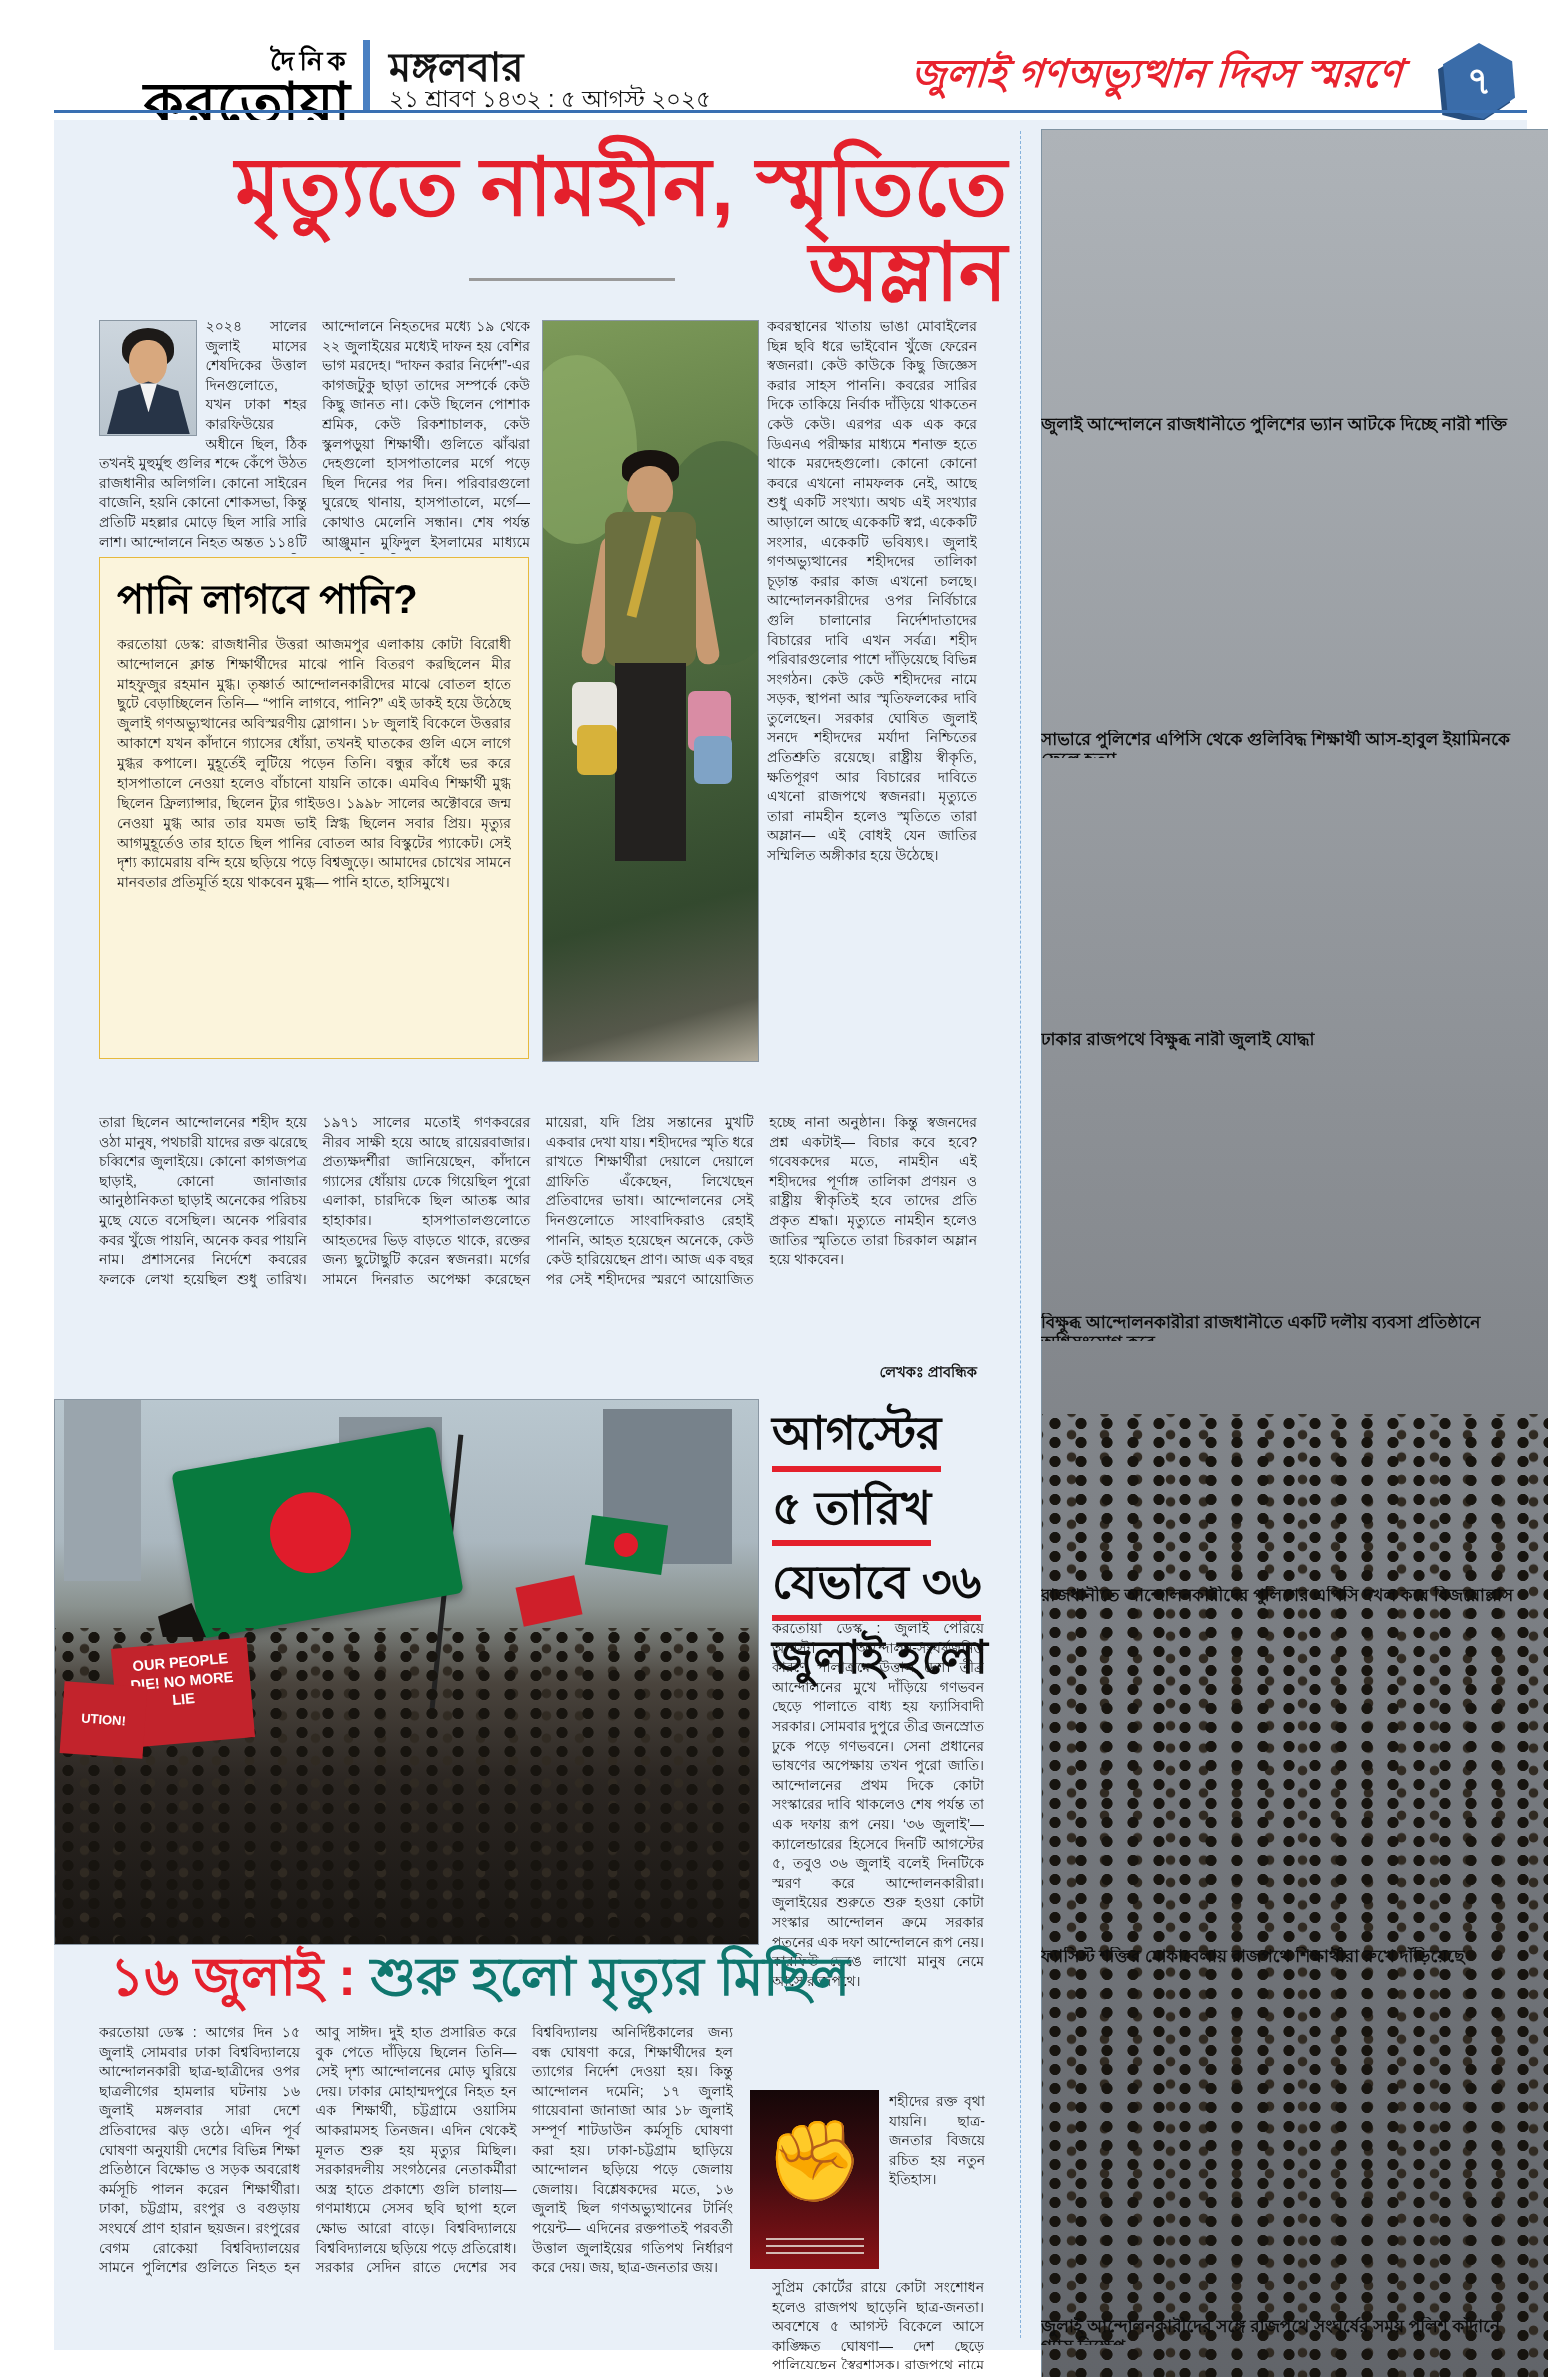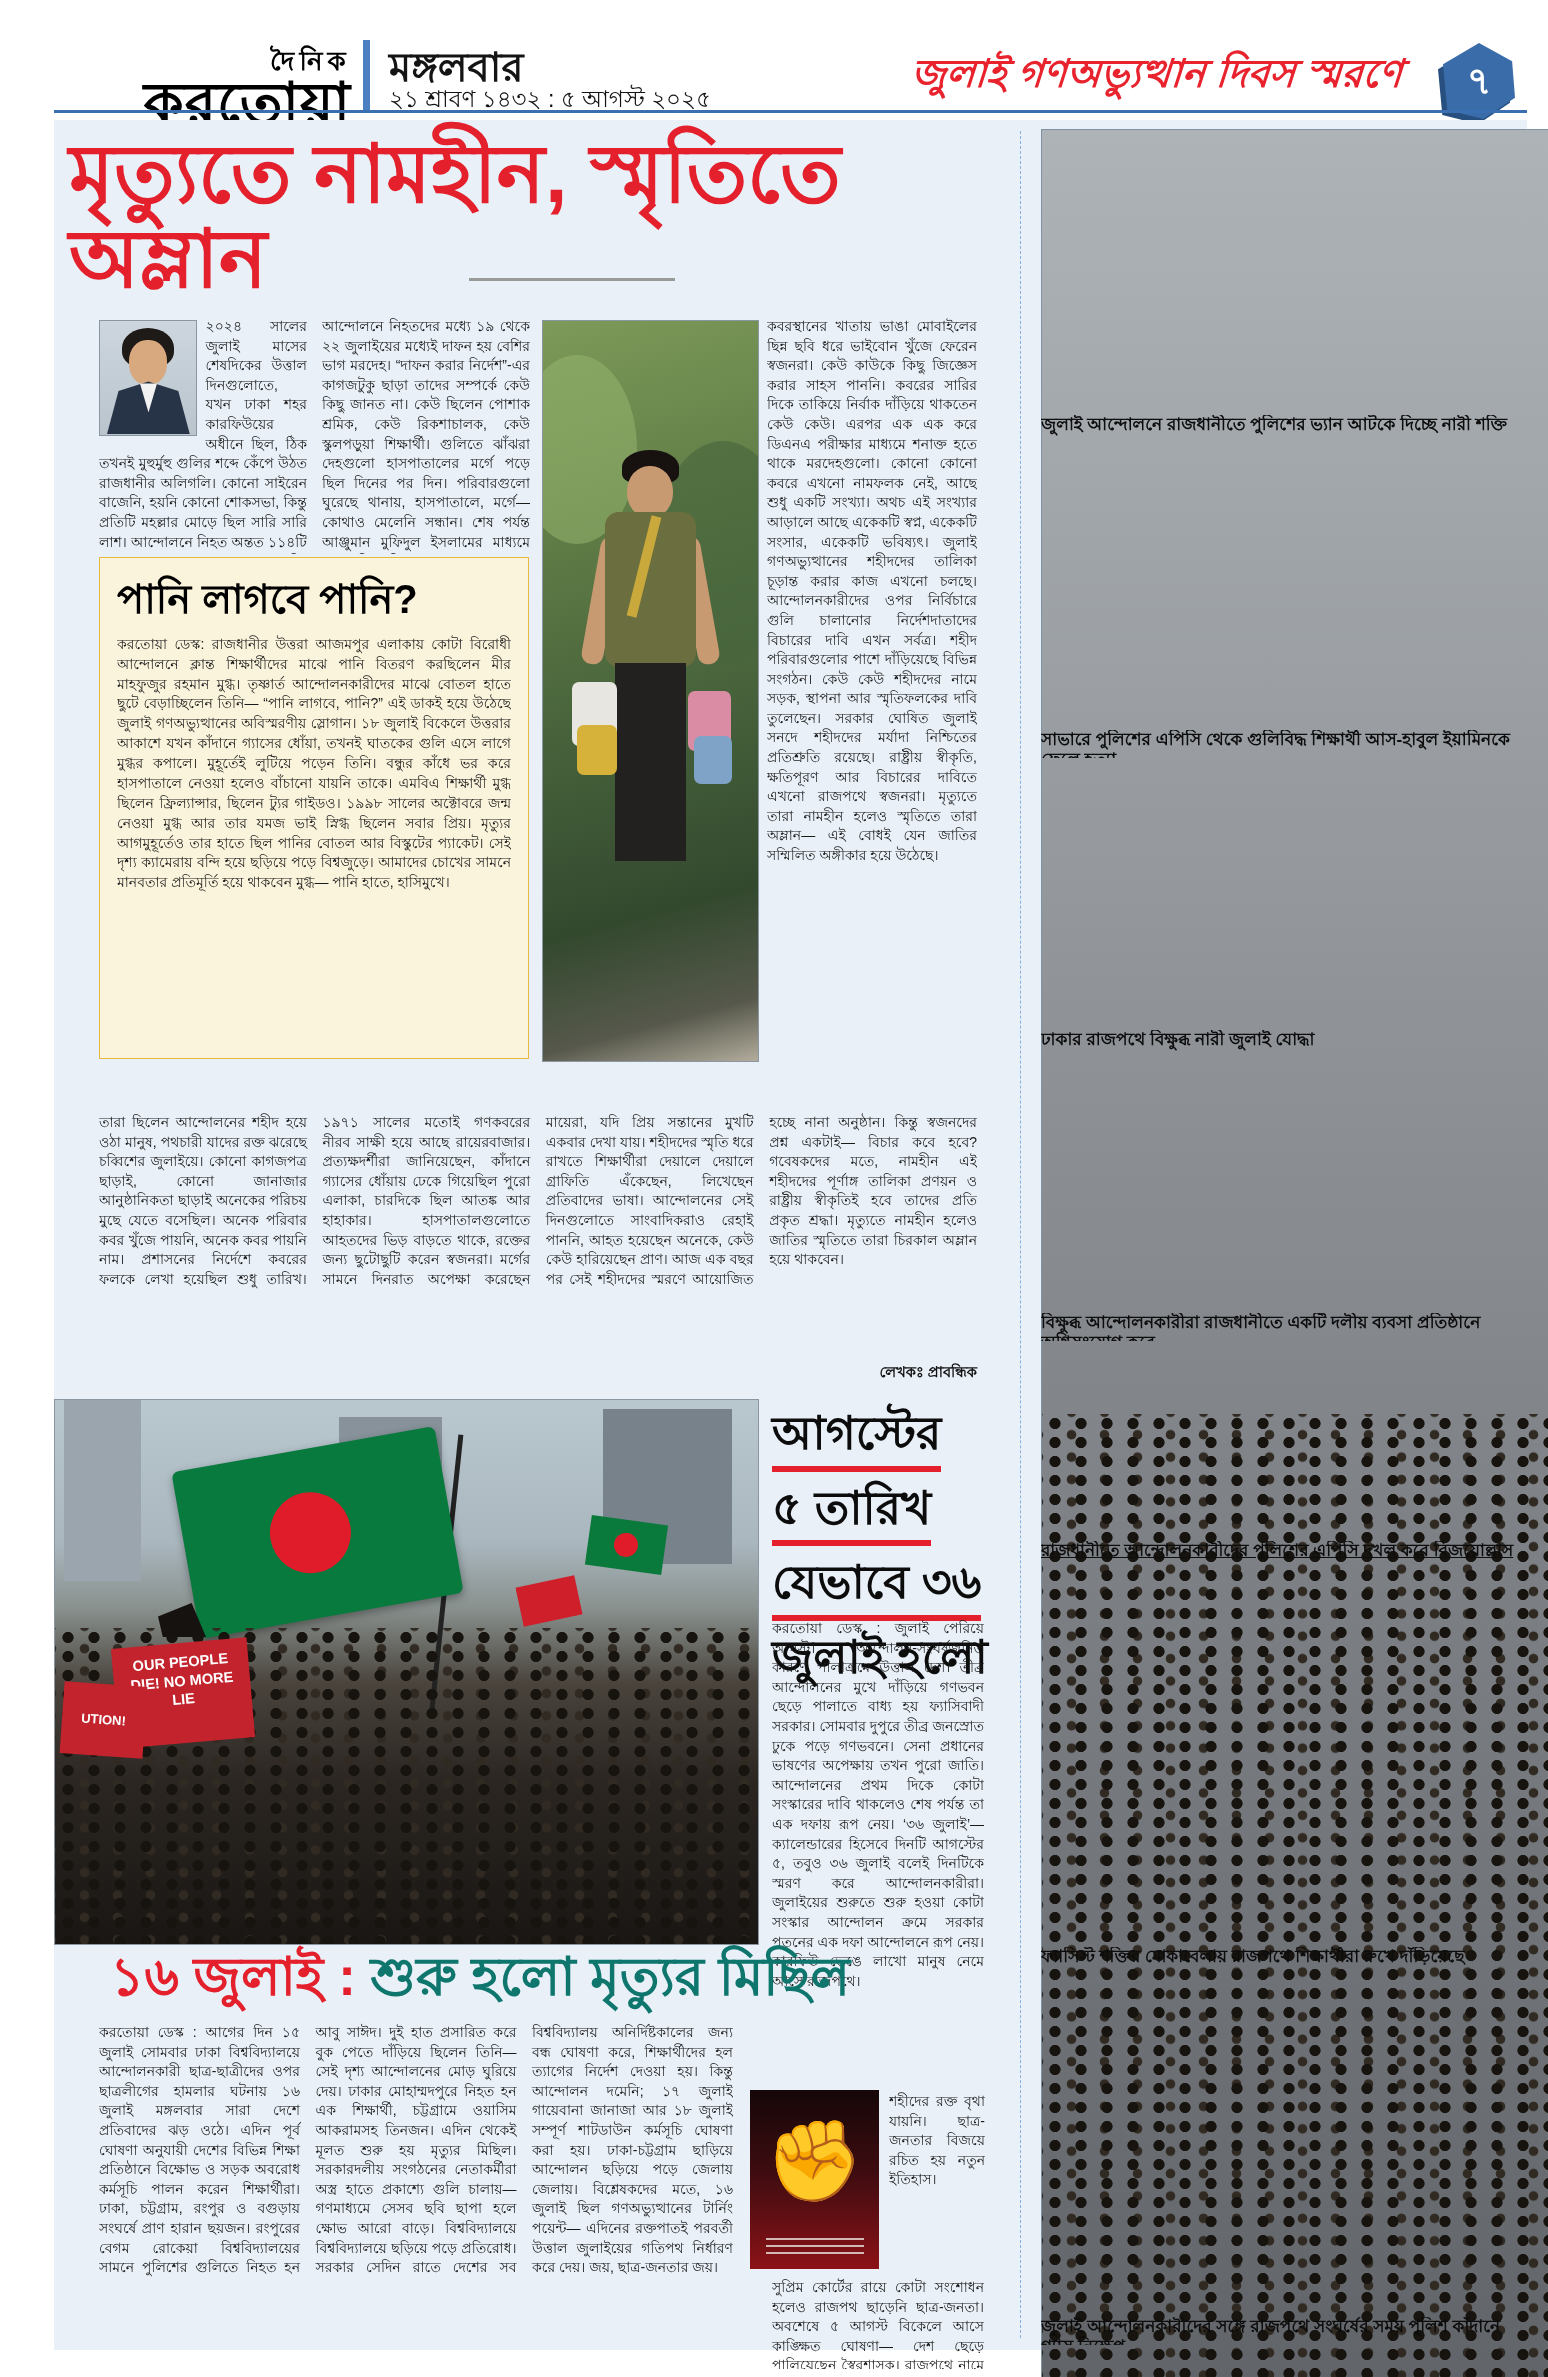--- a/index.html
+++ b/index.html
@@ -21,21 +21,21 @@
   .hex{left:1443px;top:43px;width:72px;height:76px;background:#3a6ca9;
        clip-path:polygon(50% 0,96% 24%,100% 72%,56% 100%,6% 88%,0 28%);}
   .hex span{display:block;width:100%;text-align:center;line-height:76px;font-size:38px;font-weight:bold;color:#fff;}
   .header-rule{left:54px;top:110px;width:1473px;height:2.6px;background:#3a70b2;}
 
   
   .panel{left:54px;top:120px;width:1473px;height:2230px;background:#e9f0f8;}
   .vsep{left:1020px;top:131px;height:2207px;width:0;border-left:1.7px dashed #85b2dc;}
 
   
-  .headline-main{left:69px;top:132px;width:938px;text-align:left;
+  .headline-main{left:69px;top:145px;width:938px;text-align:right;
                  font-size:81px;font-weight:bold;color:#e4202c;line-height:1.05;}
   .divider{left:469px;top:278px;width:206px;height:2.6px;background:#9a9a9a;}
   .byline{left:357px;top:291px;width:516px;text-align:center;font-size:23px;font-weight:bold;}
   .bodytext{position:absolute;font-size:14px;line-height:1.40;text-align:justify;
             color:#1a1a1a;overflow:hidden;}
   .col1{left:99px;top:317px;width:208px;height:237px;}
   .col2{left:322px;top:317px;width:208px;height:237px;}
   .col4{left:767px;top:317px;width:210px;height:791px;}
   .band{left:99px;top:1113px;width:878px;height:274px;column-count:4;column-gap:15.5px;}
   .author-note{left:767px;top:1361px;width:210px;text-align:right;font-size:14.6px;font-weight:bold;
@@ -111,21 +111,21 @@
 
   
   .j16-head{left:110px;top:1949px;width:774px;white-space:nowrap;font-size:53px;font-weight:bold;line-height:1.05;}
   .j16-red{color:#e4202c;}
   .j16-black{color:#0f766e;}
   .j16-body{left:99px;top:2023px;width:634px;height:348px;column-count:3;column-gap:15.5px;}
 
   
   .fig{left:1041px;width:483px;overflow:hidden;border:0.9px solid #7f93a2;}
   .cap{left:1041px;width:483px;font-size:17px;font-weight:600;color:#0d0d0d;line-height:1.2;overflow:hidden;}
-  .g1{top:129px;height:280px;} .c1{top:415px;height:27.5px;} .c2{top:730px;height:27.5px;} .c3{top:1030px;height:27.5px;} .c4{top:1313px;height:27.5px;} .c5{top:1541px;height:27.5px;text-decoration:underline;} .c6{top:1947px;height:27.5px;} .c7{top:2317px;height:27.5px;}
+  .g1{top:129px;height:280px;} .c1{top:415px;height:27.5px;} .c2{top:730px;height:27.5px;} .c3{top:1030px;height:27.5px;} .c4{top:1313px;height:27.5px;} .c5{top:1586px;height:27.5px;} .c6{top:1947px;height:27.5px;} .c7{top:2317px;height:27.5px;}
 
   .ph{position:relative;width:100%;height:100%;}
   .crowd-dots{position:absolute;left:0;bottom:0;width:100%;
             background-image:radial-gradient(circle,#17140f 5.2px,rgba(0,0,0,0) 6px),
                              radial-gradient(circle,#302a22 4.3px,rgba(0,0,0,0) 5.2px);
             background-size:26px 19px,33px 22.4px;background-position:0 0,13px 9.5px;}
   
   .ph-van{background:linear-gradient(180deg,#aeb3b8 0%,#8d9196 40%,#5d6065 100%);}
 </style>
 </head>

